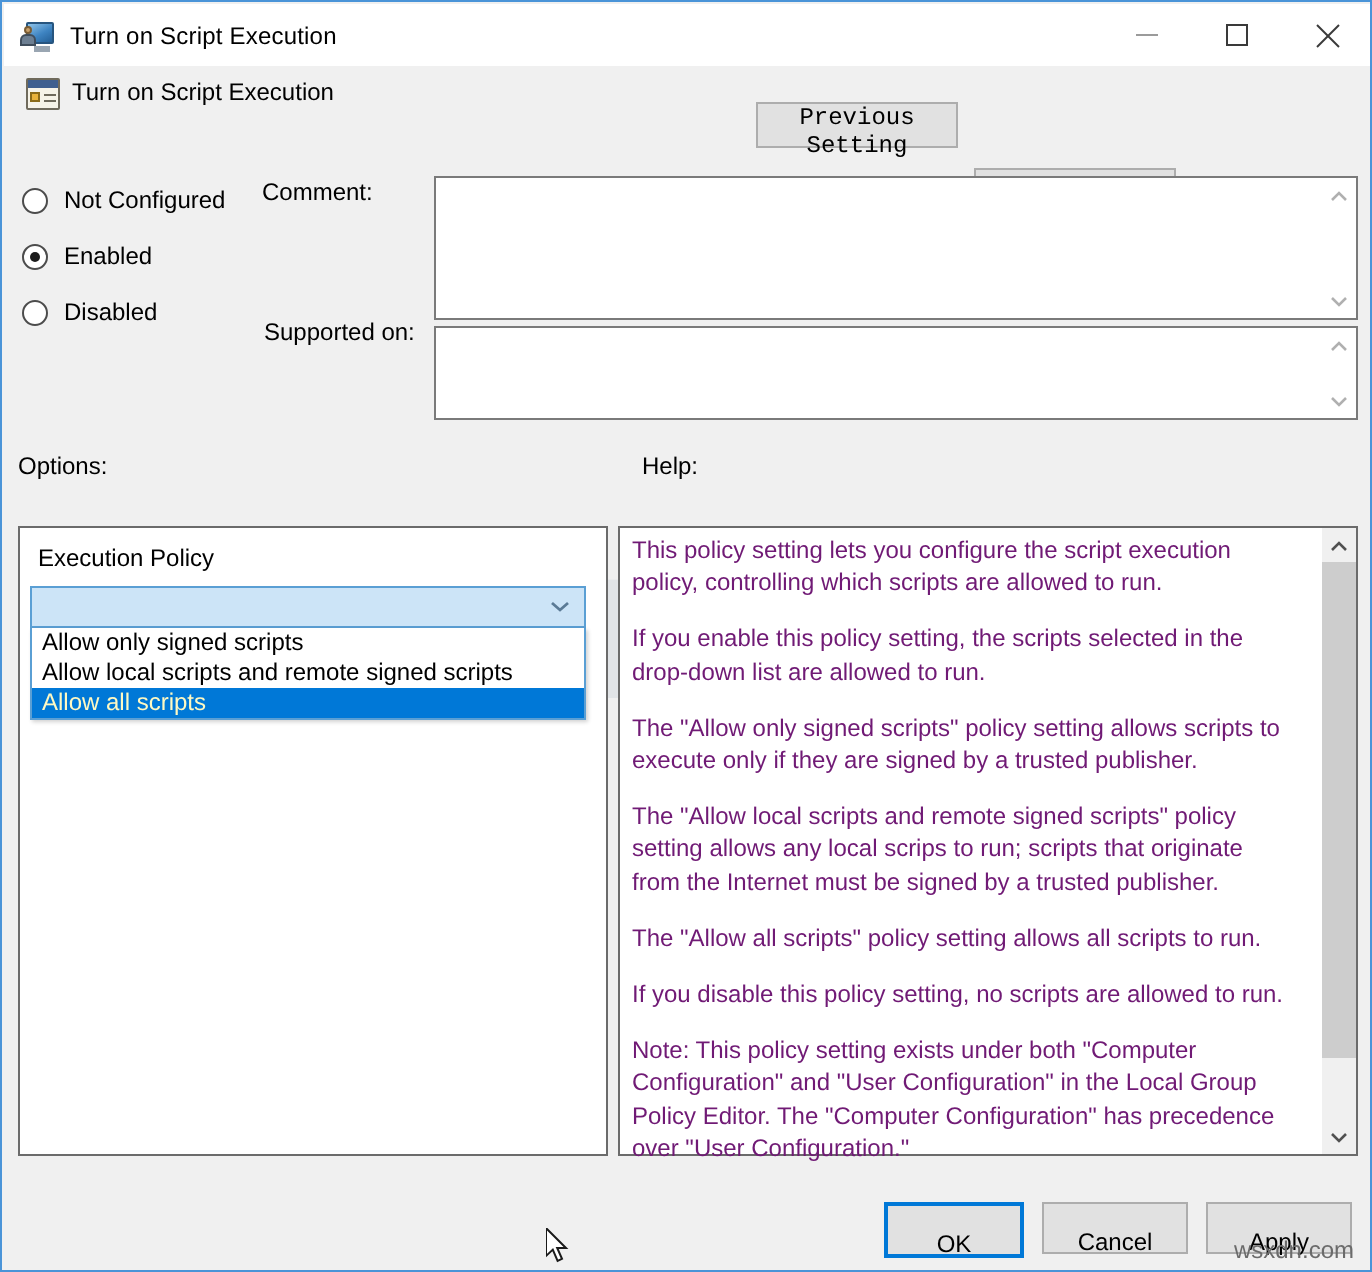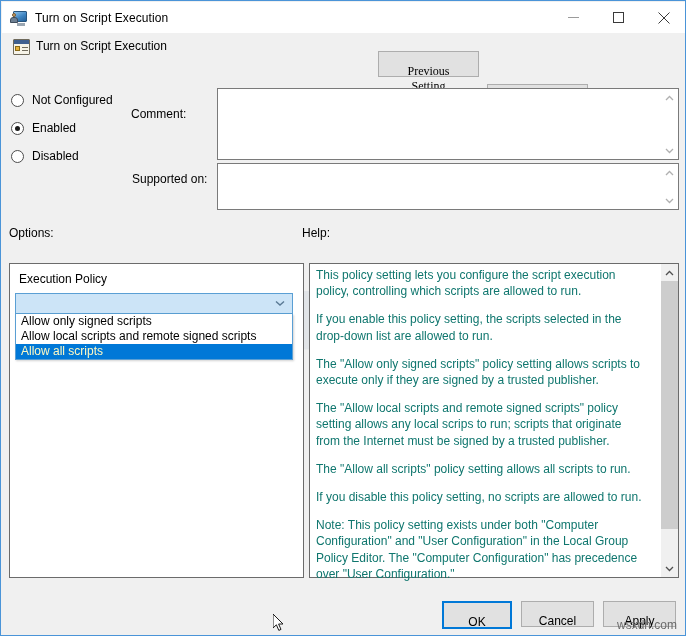--- a/index.html
+++ b/index.html
@@ -125,24 +125,24 @@
     left: 34px; top: 6px;
     font-size: 12px;
     color: #000000;
   }
   .hdr-btn {
     position: absolute;
     top: 18px;
     height: 23px;
     background: #e1e1e1;
     border: 1px solid #adadad;
-    font-family: Liberation Serif, serif;
-    font-size: 12px;
-    color: #000000;
-    padding: 12px;
+    font-family: Liberation Mono, monospace;
+    font-size: 12px;
+    color: #000000;
+    padding: 0;
     cursor: default;
   }
   #btn-prev { left: 376px; width: 101px; }
   #btn-next { left: 485px; width: 101px; margin-top: 33px; }
 
   
   .radio-row {
     position: absolute;
     left: 10px;
     display: flex;
@@ -175,24 +175,24 @@
     color: #000000;
     white-space: nowrap;
   }
 
   
   .field-label {
     position: absolute;
     font-size: 12px;
     color: #000000;
   }
-  #label-comment      { left: 130px; top: 106px; }
-  #label-supported    { left: 131px; top: 171px; }
+  #label-comment      { left: 130px; top: 88px; }
+  #label-supported    { left: 131px; top: 158px; }
   #label-options      { left: 8px;   top: 225px; }
-  #label-help         { left: 301px; top: 225px; }
+  #label-help         { left: 320px; top: 225px; }
 
   
   .textbox {
     position: absolute;
     background: #ffffff;
     border: 1px solid #7a7a7a;
     box-sizing: border-box;
   }
   #comment-box  { left: 216px; top: 87px; width: 462px; height: 72px; }
   #supported-box{ left: 216px; top: 162px; width: 462px; height: 47px; }
@@ -287,21 +287,21 @@
     background: #ffffff;
     border: 1px solid #6b6b6b;
     box-sizing: border-box;
   }
   #help-text {
     position: absolute;
     left: 6px; top: 3px;
     width: 330px;
     font-size: 12px;
     line-height: 16.2px;
-    color: #0f766e;
+    color: #701a75;
   }
   #help-text p { margin: 0 0 12px 0; }
   #help-text p:last-child { margin-bottom: 0; }
   #help-scrollbar {
     position: absolute;
     right: 0; top: 0;
     width: 17px; height: 100%;
     background: #f0f0f0;
     border-left: 1px solid #ffffff;
   }

